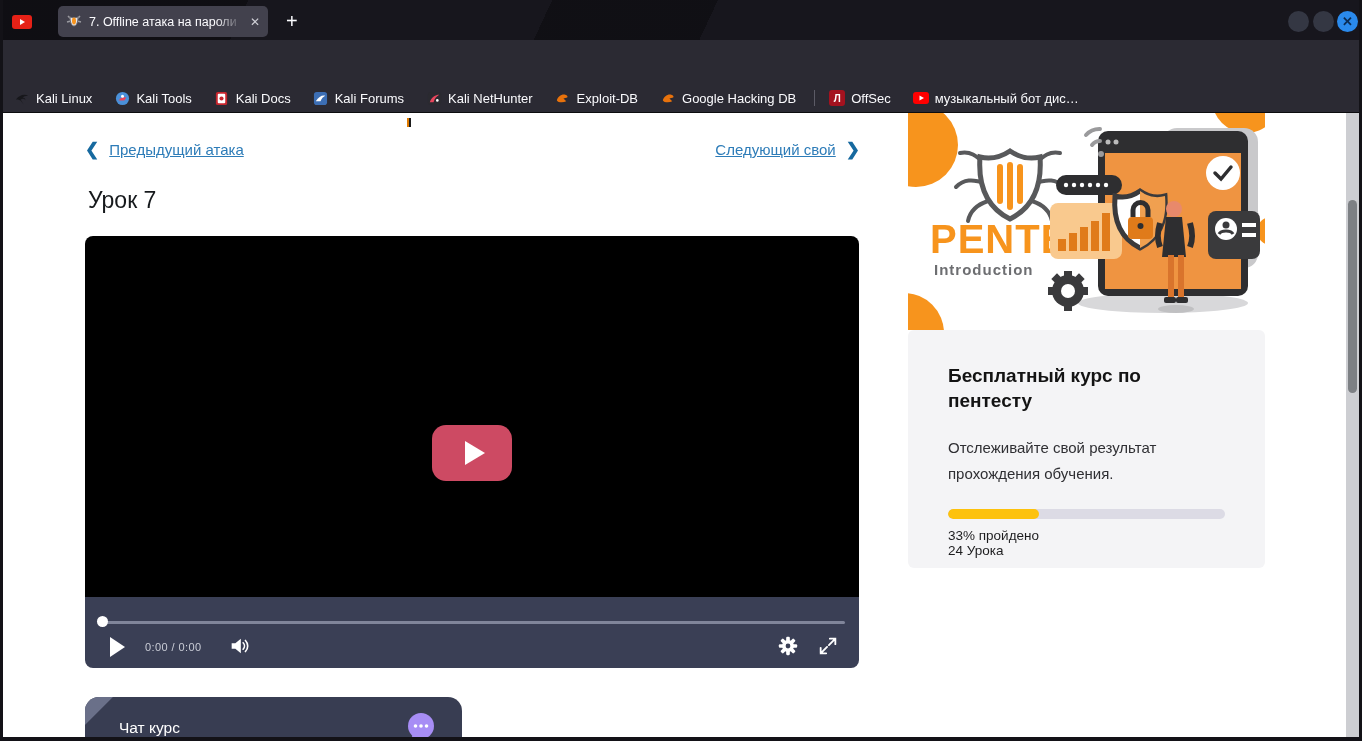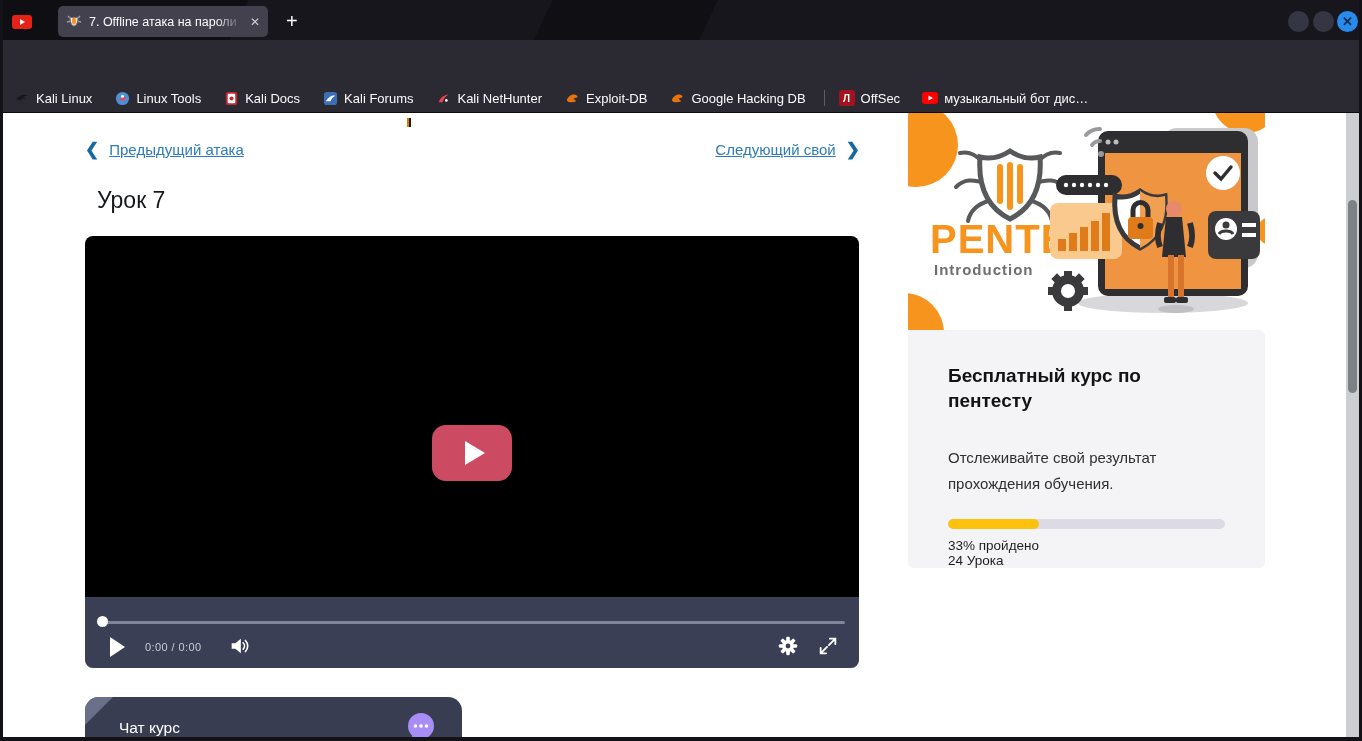--- a/index.html
+++ b/index.html
@@ -53,21 +53,21 @@
 
   
   .page { left:3px; top:113px; width:1356px; height:624px; background:#ffffff; overflow:hidden; }
   .remnant { left:404px; top:5px; width:4px; height:9px; background:#1c1c1c; border-left:2px solid #e07b00; }
 
   .main-col { left:82px; top:0; width:775px; height:624px; }
   .lesson-nav { left:0; top:26px; width:775px; display:flex; justify-content:space-between; align-items:center; }
   .nav-link { display:flex; align-items:center; gap:10px; cursor:pointer; }
   .nav-chev { color:#16699f; font-size:17px; font-weight:bold; }
   .nav-text { color:#2d7cb8; font-size:15px; text-decoration:underline; }
-  .lesson-title { left:12px; top:74px; color:#16191c; font-size:23px; font-weight:400; }
+  .lesson-title { left:3px; top:74px; color:#16191c; font-size:23px; font-weight:400; }
 
   .video { left:0; top:123px; width:774px; height:432px; border-radius:8px; overflow:hidden; }
   .video-screen { left:0; top:0; width:774px; height:361px; background:#000; }
   .big-play { left:347px; top:189px; width:80px; height:56px; background:#cd4a63; border-radius:14px;
               display:flex; align-items:center; justify-content:center; }
   .big-play .tri { width:0; height:0; border-left:20px solid #fff; border-top:12px solid transparent; border-bottom:12px solid transparent; margin-left:5px; }
   .controls { left:0; top:361px; width:774px; height:71px; background:#3a3f55; }
   .seek-track { left:15px; top:24px; width:745px; height:3px; background:#80859a; border-radius:2px; }
   .seek-dot { left:12px; top:19px; width:11px; height:11px; background:#fff; border-radius:50%; }
   .ctl-play { left:25px; top:40px; width:0; height:0; border-left:15px solid #fff;
@@ -81,21 +81,21 @@
   .chat-accent { left:0; top:0; width:34px; height:34px;
                  background:linear-gradient(135deg,#6a7089 0 40%, transparent 42%); }
   .chat-title { left:34px; top:22px; color:#ffffff; font-size:15.5px; }
   .chat-bubble { left:320px; top:14px; width:32px; height:32px; }
 
   
   .sidebar { left:905px; top:0; width:357px; height:624px; }
   .banner { left:0; top:0; width:357px; height:217px; }
   .card { left:0; top:217px; width:357px; height:238px; background:#f4f4f6; border-radius:6px; padding:33px 40px 0 40px; }
   .card-title { color:#131313; font-size:19px; font-weight:bold; line-height:25px; width:240px; }
-  .card-desc { margin-top:32px; color:#2f2f33; font-size:15px; line-height:26px; width:250px; }
+  .card-desc { margin-top:22px; color:#2f2f33; font-size:15px; line-height:26px; width:250px; }
   .pbar { margin-top:22px; width:277px; height:10px; background:#dcdbe5; border-radius:5px; overflow:hidden; }
   .pbar-fill { height:10px; background:#fdc20d; border-radius:5px; }
   .pbar-labels { margin-top:9px; width:277px; display:flex; justify-content:space-between;
                  color:#1d1d1f; font-size:13.5px;flex-direction:column; }
 
   
   .scroll-track { left:1343px; top:0; width:13px; height:624px; background:#cdced2; }
   .scroll-thumb { left:2px; top:87px; width:9px; height:193px; background:#7d8084; border-radius:5px; }
 </style>
 </head>
@@ -210,21 +210,21 @@
     <span class="bm-label">Kali Linux</span>
   </div>
   <div class="bm">
     <span class="bm-ico">
       <svg width="15" height="15" viewBox="0 0 16 16">
           <circle cx="8" cy="8" r="7" fill="#4a90d9"></circle>
           <path d="M4 10c2-3 5-4 8-3l-2 3z" fill="#e8455c"></path>
           <circle cx="8" cy="5.5" r="1.6" fill="#fff"></circle>
         </svg>
     </span>
-    <span class="bm-label">Linux Tools</span>
+    <span class="bm-label">Kali Tools</span>
   </div>
   <div class="bm">
     <span class="bm-ico">
       <svg width="15" height="15" viewBox="0 0 16 16">
           <rect x="2" y="1" width="12" height="14" rx="2" fill="#c6262e"></rect>
           <rect x="4" y="3" width="8" height="10" rx="1" fill="#fff"></rect>
           <circle cx="8" cy="8" r="2.2" fill="#c6262e"></circle>
         </svg>
     </span>
     <span class="bm-label">Kali Docs</span>

